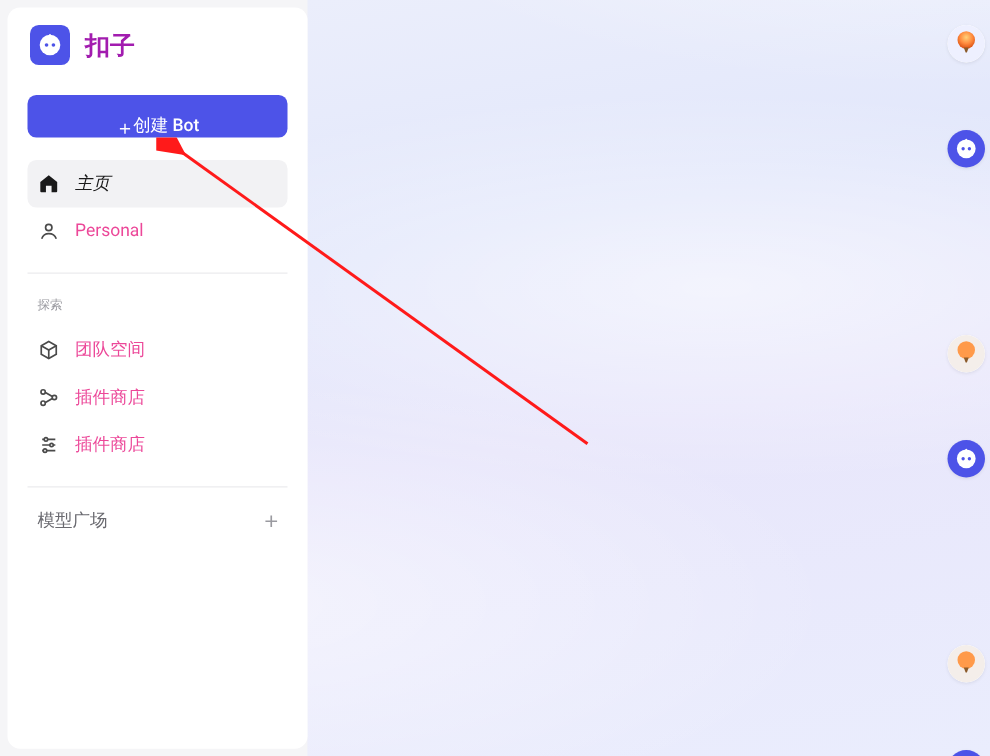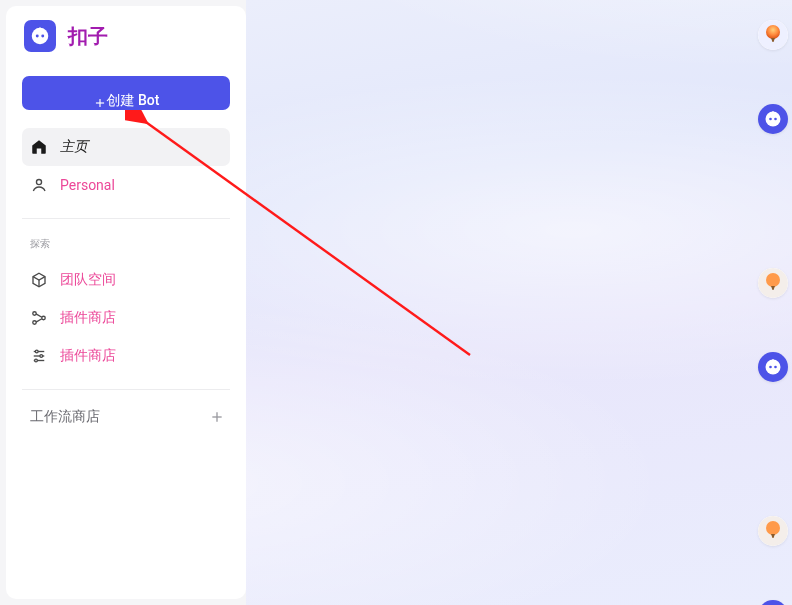--- a/index.html
+++ b/index.html
@@ -205,21 +205,21 @@
             <circle cx="15" cy="12" r="1.8" fill="#fff"></circle>
             <circle cx="8" cy="18" r="1.8" fill="#fff"></circle>
           </svg>
       </span>
       <span>插件商店</span>
     </div>
 
     <hr class="divider">
 
     <div class="team-row">
-      <span>工作流商店</span>
+      <span>模型广场</span>
       <span class="team-add">
         <svg viewBox="0 0 24 24" width="16" height="16" fill="none" stroke="#9a9aa0" stroke-width="2">
             <line x1="12" y1="5" x2="12" y2="19"></line>
             <line x1="5" y1="12" x2="19" y2="12"></line>
           </svg>
       </span>
     </div>
 
   </aside>
 

